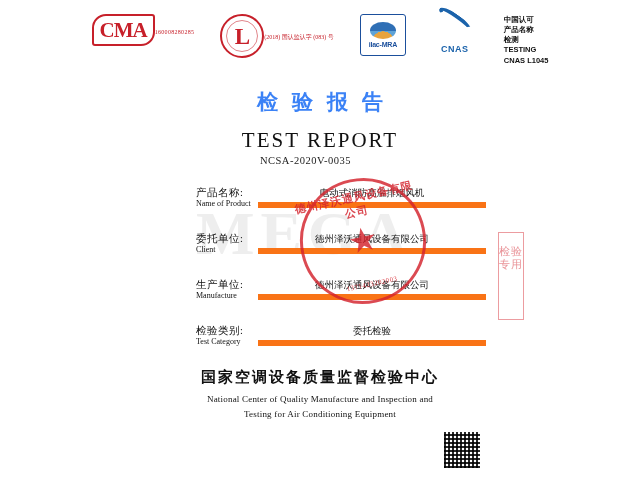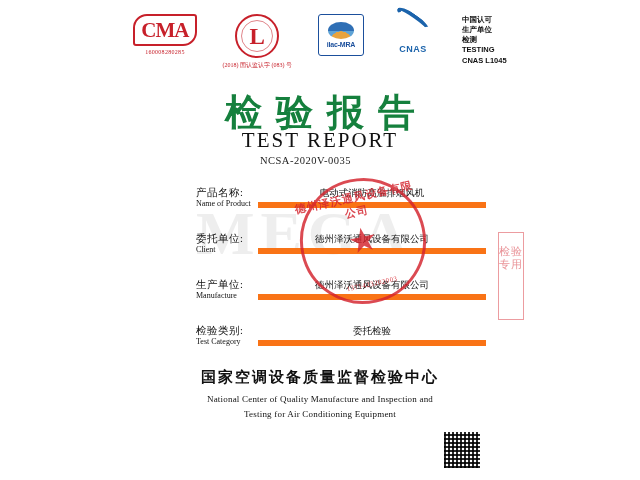--- a/index.html
+++ b/index.html
@@ -28,21 +28,20 @@
     left: 0;
     width: 640px;
     height: 62px;
     display: flex;
     justify-content: center;
     align-items: flex-start;
     gap: 26px;
   }
   .logo-block {
     display: flex;
-    flex-direction: column;
     align-items: center;
     justify-content: flex-start;
   }
 
   
   .ma-logo {
     font-family: "Liberation Serif", serif;
     font-weight: bold;
     font-size: 21px;
     color: #c7202a;
@@ -164,25 +163,25 @@
   .cnas-block .cn-line { white-space: nowrap; }
 
   
   .title-cn {
     position: absolute;
     top: 88px;
     left: 0;
     width: 640px;
     text-align: center;
     font-family: "Liberation Serif", serif;
-    font-size: 37px;
+    font-size: 21px;
     font-weight: bold;
     letter-spacing: 14px;
     text-indent: 14px;
-    color: #15803d;
+    color: #3b82f6;
   }
   .title-en {
     position: absolute;
     top: 128px;
     left: 0;
     width: 640px;
     text-align: center;
     font-family: "Liberation Serif", serif;
     font-size: 21px;
     letter-spacing: 2px;
@@ -386,21 +385,21 @@
 
     <div class="logo-block">
       <div class="cnas-logo">
         <div class="cnas-swoosh"></div>
         <div class="cnas-text">CNAS</div>
       </div>
     </div>
 
     <div class="cnas-block">
       <div class="cn-line">中国认可</div>
-      <div class="cn-line">生产单位</div>
+      <div class="cn-line">产品名称</div>
       <div class="cn-line">检测</div>
       <div class="cn-line">TESTING</div>
       <div class="cn-line">CNAS L1045</div>
     </div>
   </div>
 
   <div class="title-cn">检验报告</div>
   <div class="title-en">TEST REPORT</div>
   <div class="report-no">NCSA-2020V-0035</div>
 

